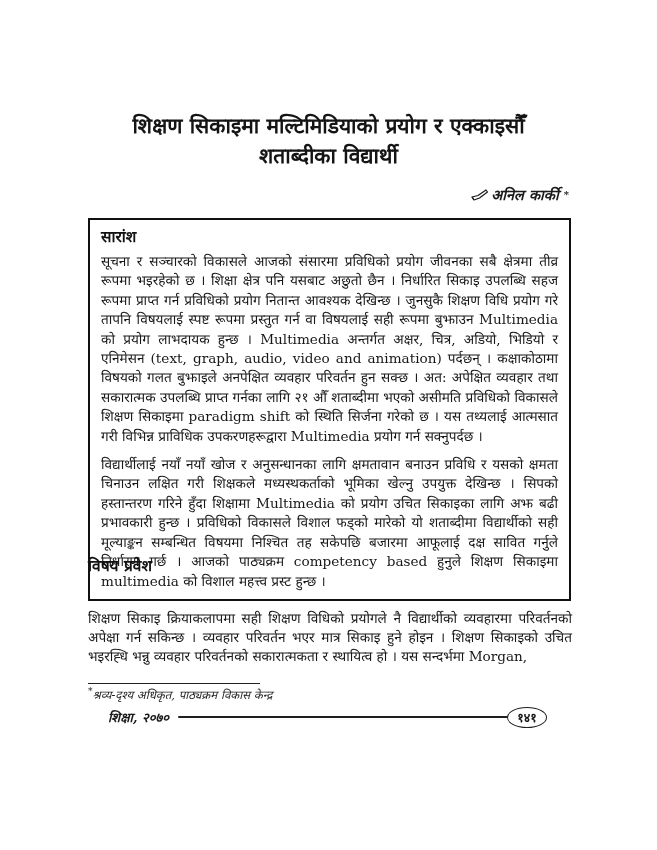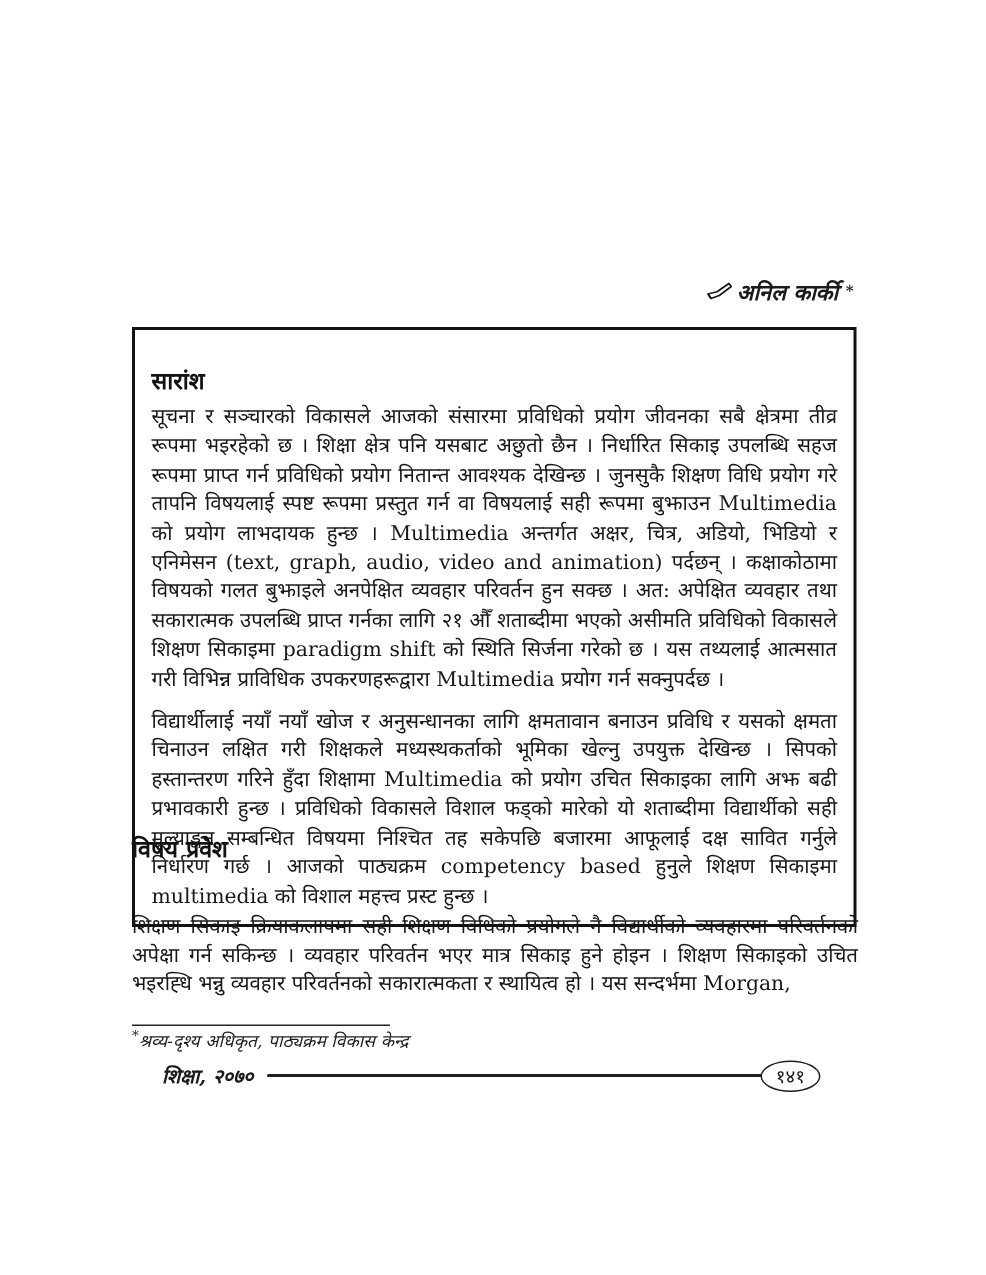--- a/index.html
+++ b/index.html
@@ -43,21 +43,21 @@
   .author-line sup { font-size: 10px; font-style: normal; margin-left: 2px; }
 
   
   .abstract-box {
     position: absolute;
     top: 218px;
     left: 88px;
     width: 483px;
     box-sizing: border-box;
     border: 2px solid #111111;
-    padding: 22px 11px 8px 11px;
+    padding: 5px 11px 8px 11px;
     background: #ffffff;
   }
   .abstract-heading {
     font-size: 15.5px;
     font-weight: 700;
     margin: 0 0 5px 0;
     color: #121212;
   }
   .abstract-box p {
     margin: 0;
@@ -141,30 +141,34 @@
   .footer-pageno {
     border: 1.8px solid #1f1f1f;
     border-radius: 50%;
     min-width: 24px;
     padding: 0px 7px;
     height: 19px;
     display: flex;
     align-items: center;
     justify-content: center;
     font-size: 12.5px;
-    font-weight: 400;
+    font-weight: 700;
     background: #ffffff;
     color: #141414;
   }
 </style>
 </head>
 <body>
 
 <div class="page">
 
+  <div class="title-block">
+    <div>शिक्षण सिकाइमा मल्टिमिडियाको प्रयोग र एक्काइसौँ</div>
+    <div>शताब्दीका विद्यार्थी</div>
+  </div>
 
   <div class="author-line">
     <span class="pen">
       <svg viewBox="0 0 34 26" width="17" height="13" xmlns="http://www.w3.org/2000/svg">
         <path d="M2 16 L14 13 L30 2 L33 6 L17 18 L6 22 Z" fill="none" stroke="#1b1b1b" stroke-width="2.4" stroke-linejoin="round"></path>
         <path d="M2 16 Q5 20 6 22" fill="none" stroke="#1b1b1b" stroke-width="2.4"></path>
       </svg>
     </span>
     <span>अनिल कार्की</span>
     <sup>*</sup>

